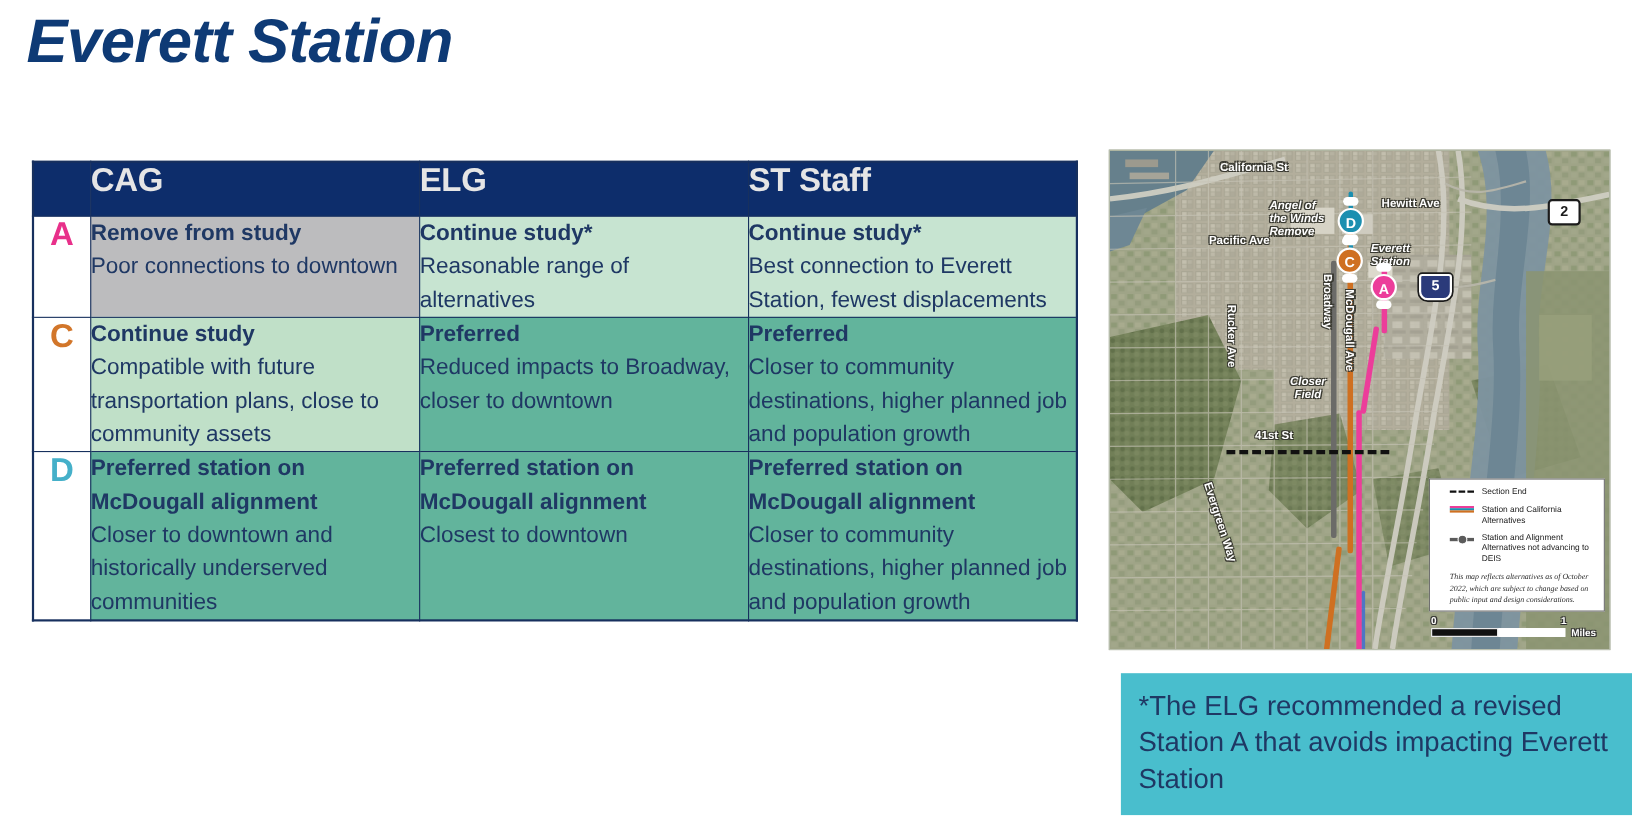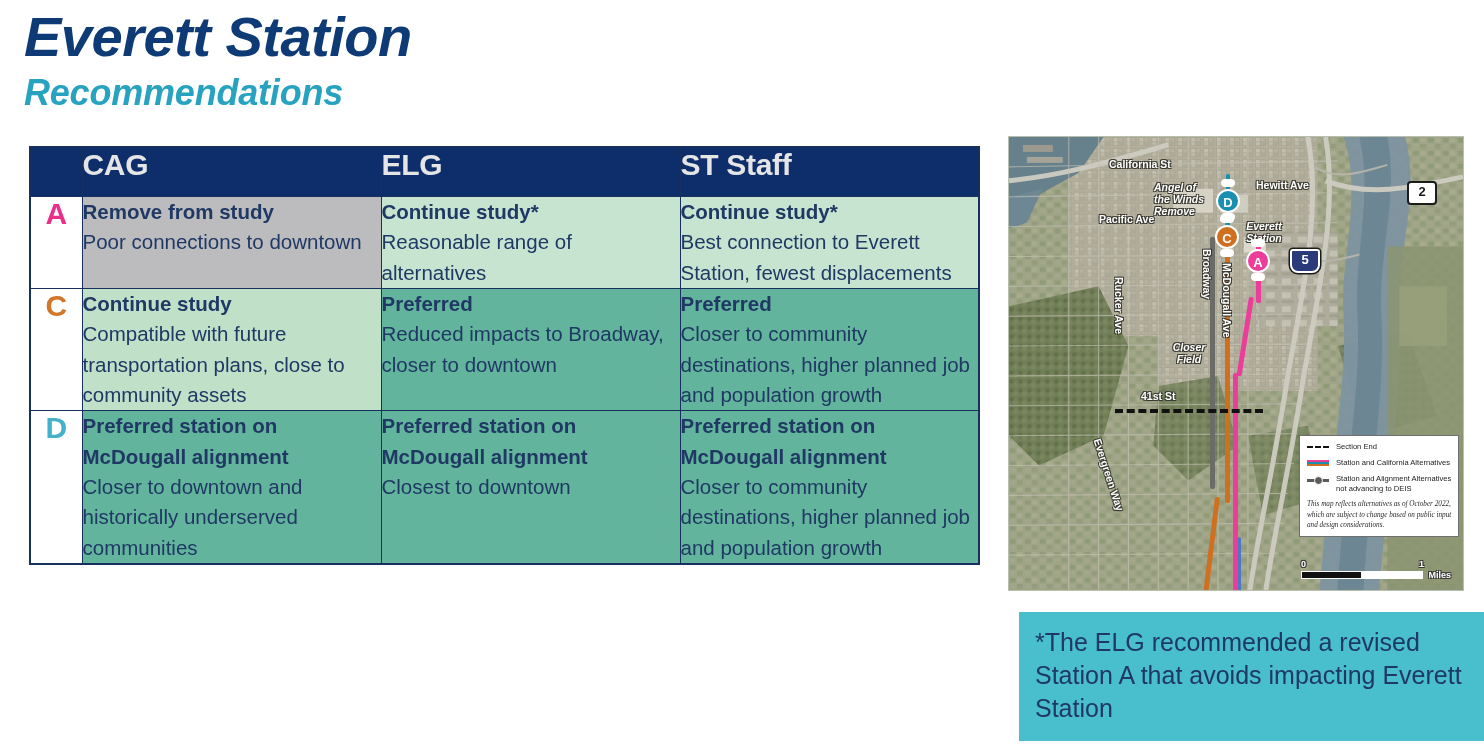--- a/index.html
+++ b/index.html
@@ -166,21 +166,21 @@
   }
 
   
   #map-legend {
     position: absolute;
     left: 290px;
     top: 298px;
     width: 160px;
     background: #ffffff;
     border: 1px solid #6f6f6f;
-    padding: 6px 6px 5px 7px;
+    padding: 6px 6px 5px 18px;
     box-sizing: border-box;
     z-index: 8;
   }
   .legend-row {
     display: flex;
     align-items: flex-start;
     gap: 7px;
     margin-bottom: 6px;
   }
   .legend-text {
@@ -252,21 +252,20 @@
     line-height: 1.32;
     padding: 14px 16px 16px 16px;
     box-sizing: border-box;
   }
 </style>
 </head>
 <body>
 
 <div id="title-block">
   <div id="page-title">Everett Station</div>
-  <div id="page-subtitle">Recommendations</div>
 </div>
 
 <table id="rec-table">
   <colgroup>
     <col class="c-label">
       <col class="c-col">
       <col class="c-col">
       <col class="c-col">
   </colgroup>
   <thead>
@@ -395,21 +394,21 @@
   <div class="cap" style="left:212px; top:76px;"></div>
 
   <div class="cap" style="left:211px; top:78px;"></div>
   <div class="station-marker" style="left:206px; top:88px; background:#cf7021;">C</div>
   <div class="cap" style="left:211px; top:112px;"></div>
 
   <div class="cap" style="left:242px; top:102px;"></div>
   <div class="station-marker" style="left:237px; top:112px; background:#ec3d9a;">A</div>
   <div class="cap" style="left:242px; top:136px;"></div>
 
-  <div class="maplabel" style="left:100px; top:21px;">California St</div>
+  <div class="maplabel" style="left:100px; top:9px;">California St</div>
   <div class="maplabel italic" style="left:145px; top:44px; width:56px; white-space:normal; line-height:1.15;"><span>Angel of the Winds Remove</span></div>
   <div class="maplabel" style="left:247px; top:42px;">Hewitt Ave</div>
   <div class="maplabel" style="left:90px; top:76px;">Pacific Ave</div>
   <div class="maplabel italic" style="left:230px; top:83px; width:50px; white-space:normal; line-height:1.15; text-align:center;"><span>Everett Station</span></div>
   <div class="maplabel vert" style="left:204px; top:112px; transform: rotate(90deg);">Broadway</div>
   <div class="maplabel vert" style="left:224px; top:126px; transform: rotate(90deg);">McDougall Ave</div>
   <div class="maplabel vert" style="left:116px; top:140px; transform: rotate(90deg);">Rucker Ave</div>
   <div class="maplabel italic" style="left:160px; top:204px; width:40px; white-space:normal; line-height:1.15; text-align:center;"><span>Closer Field</span></div>
   <div class="maplabel" style="left:132px; top:253px;">41st St</div>
   <div class="maplabel vert" style="left:94px; top:300px; transform: rotate(72deg);">Evergreen Way</div>

